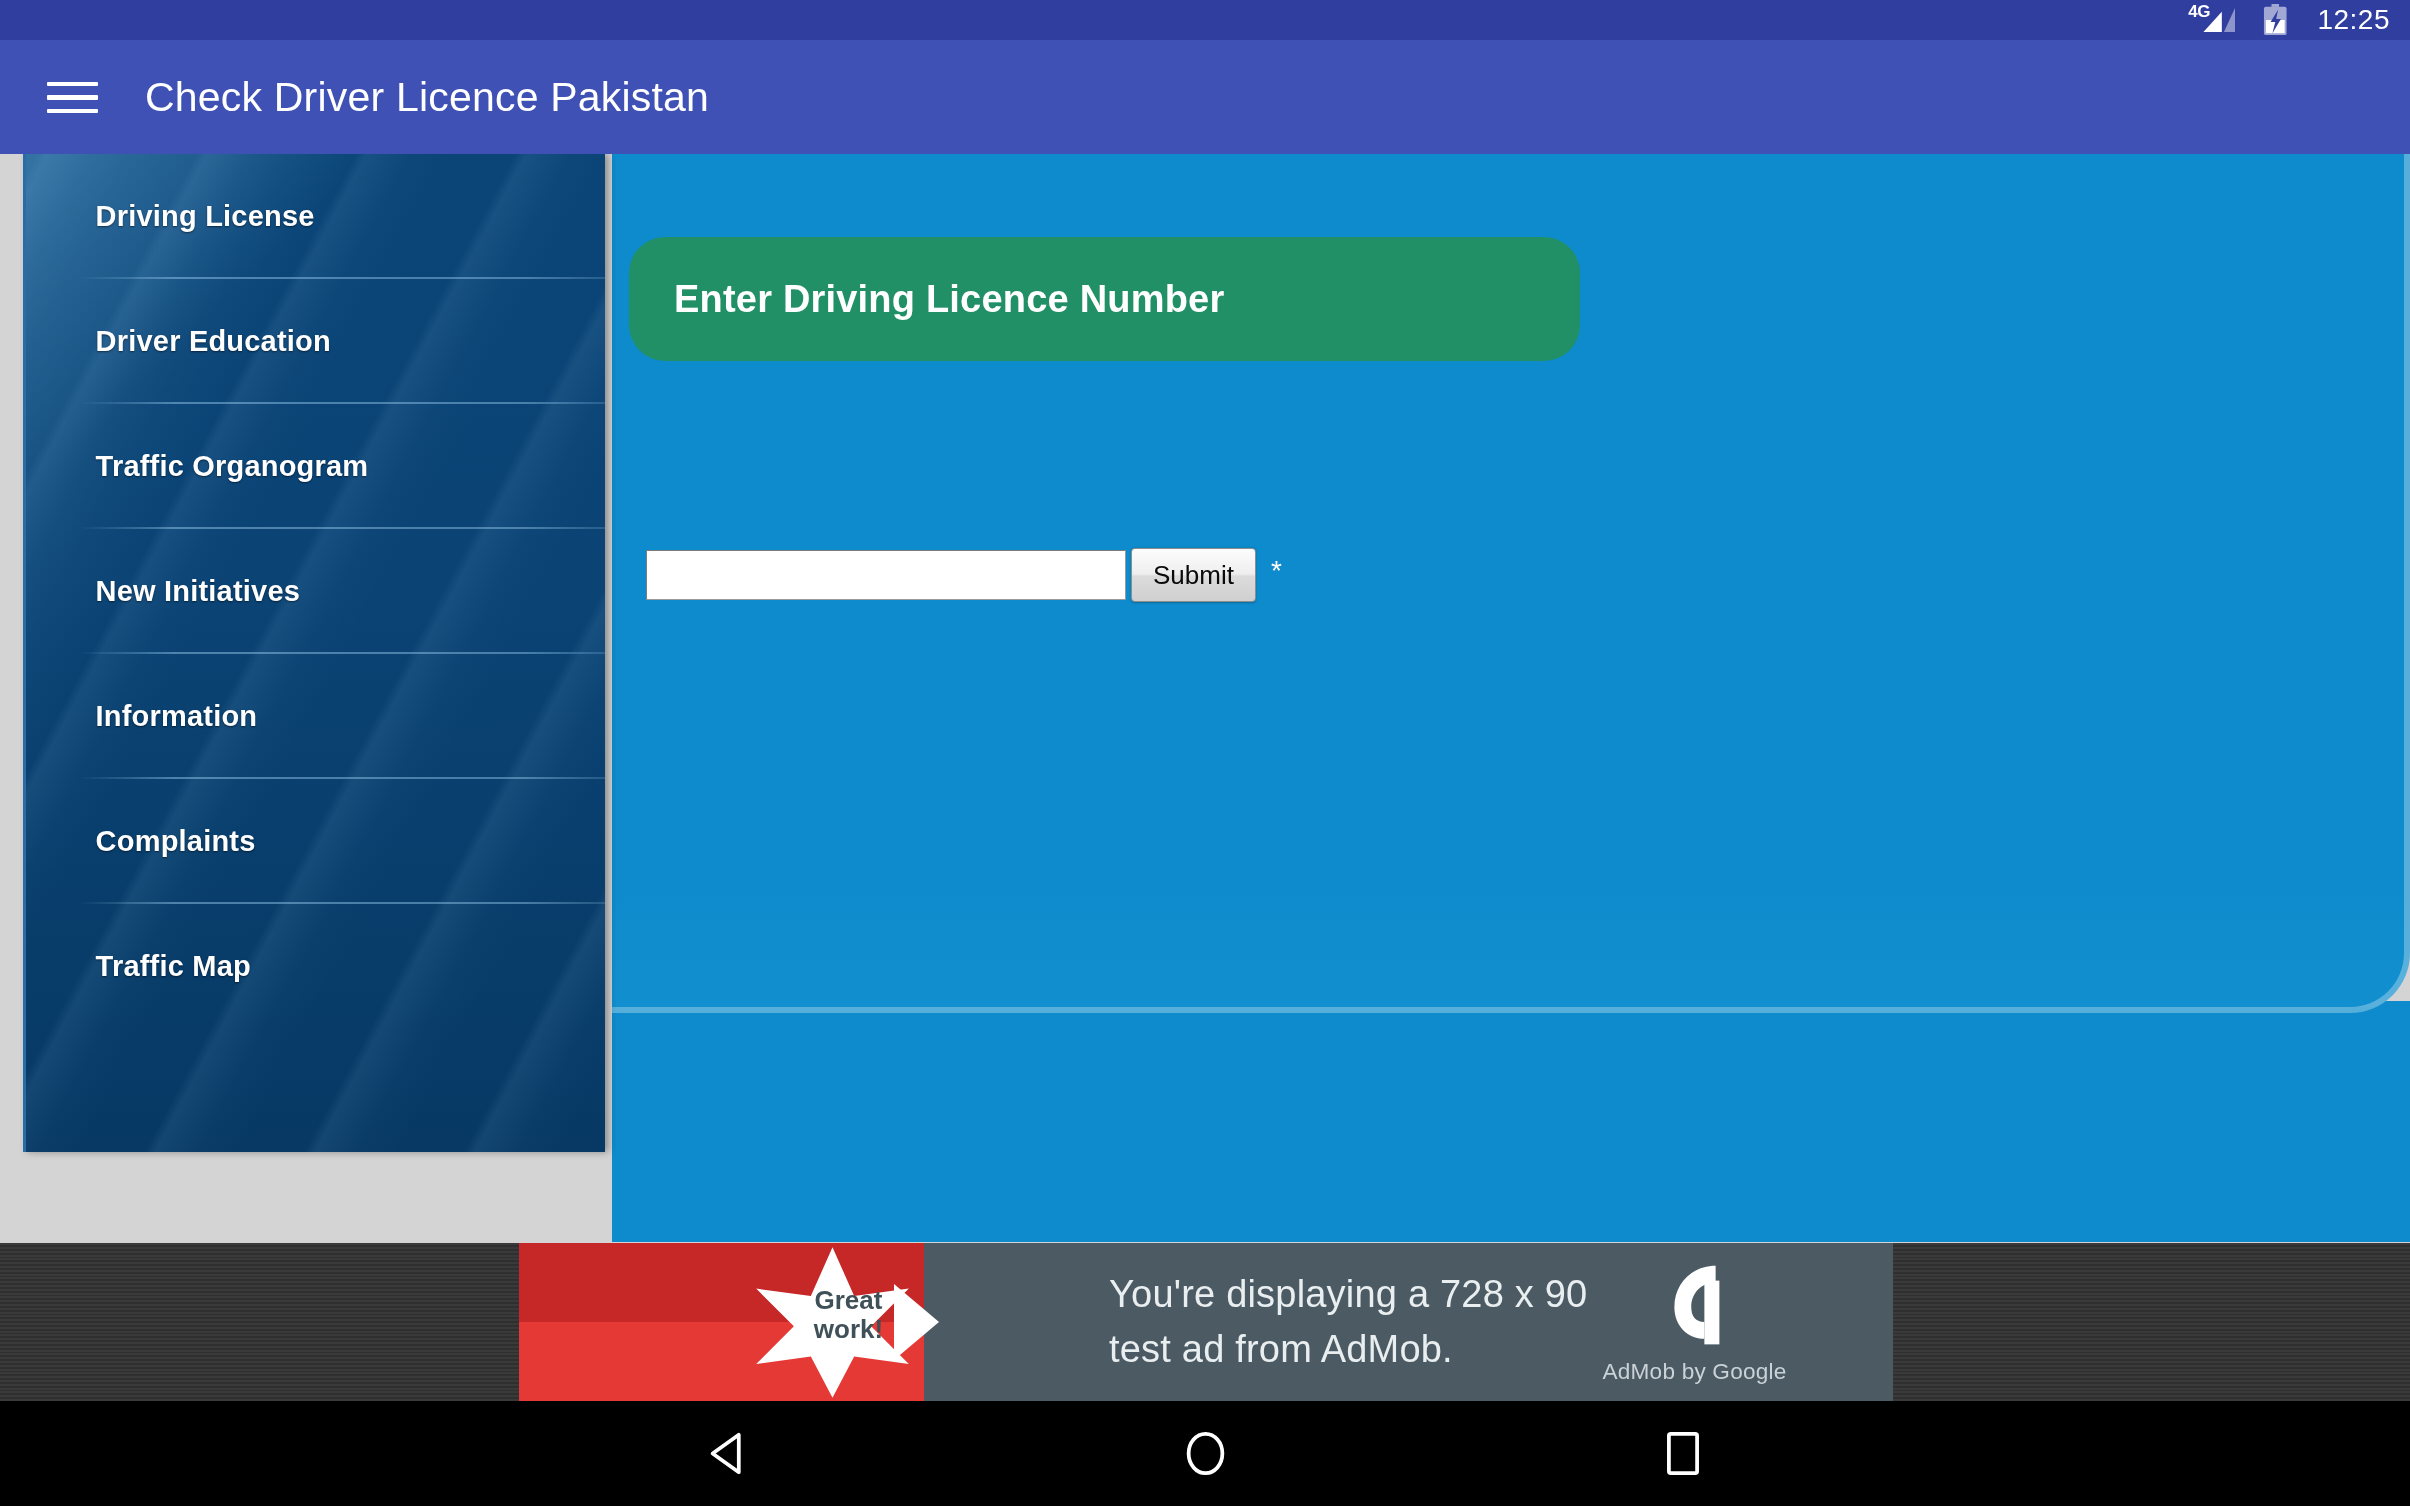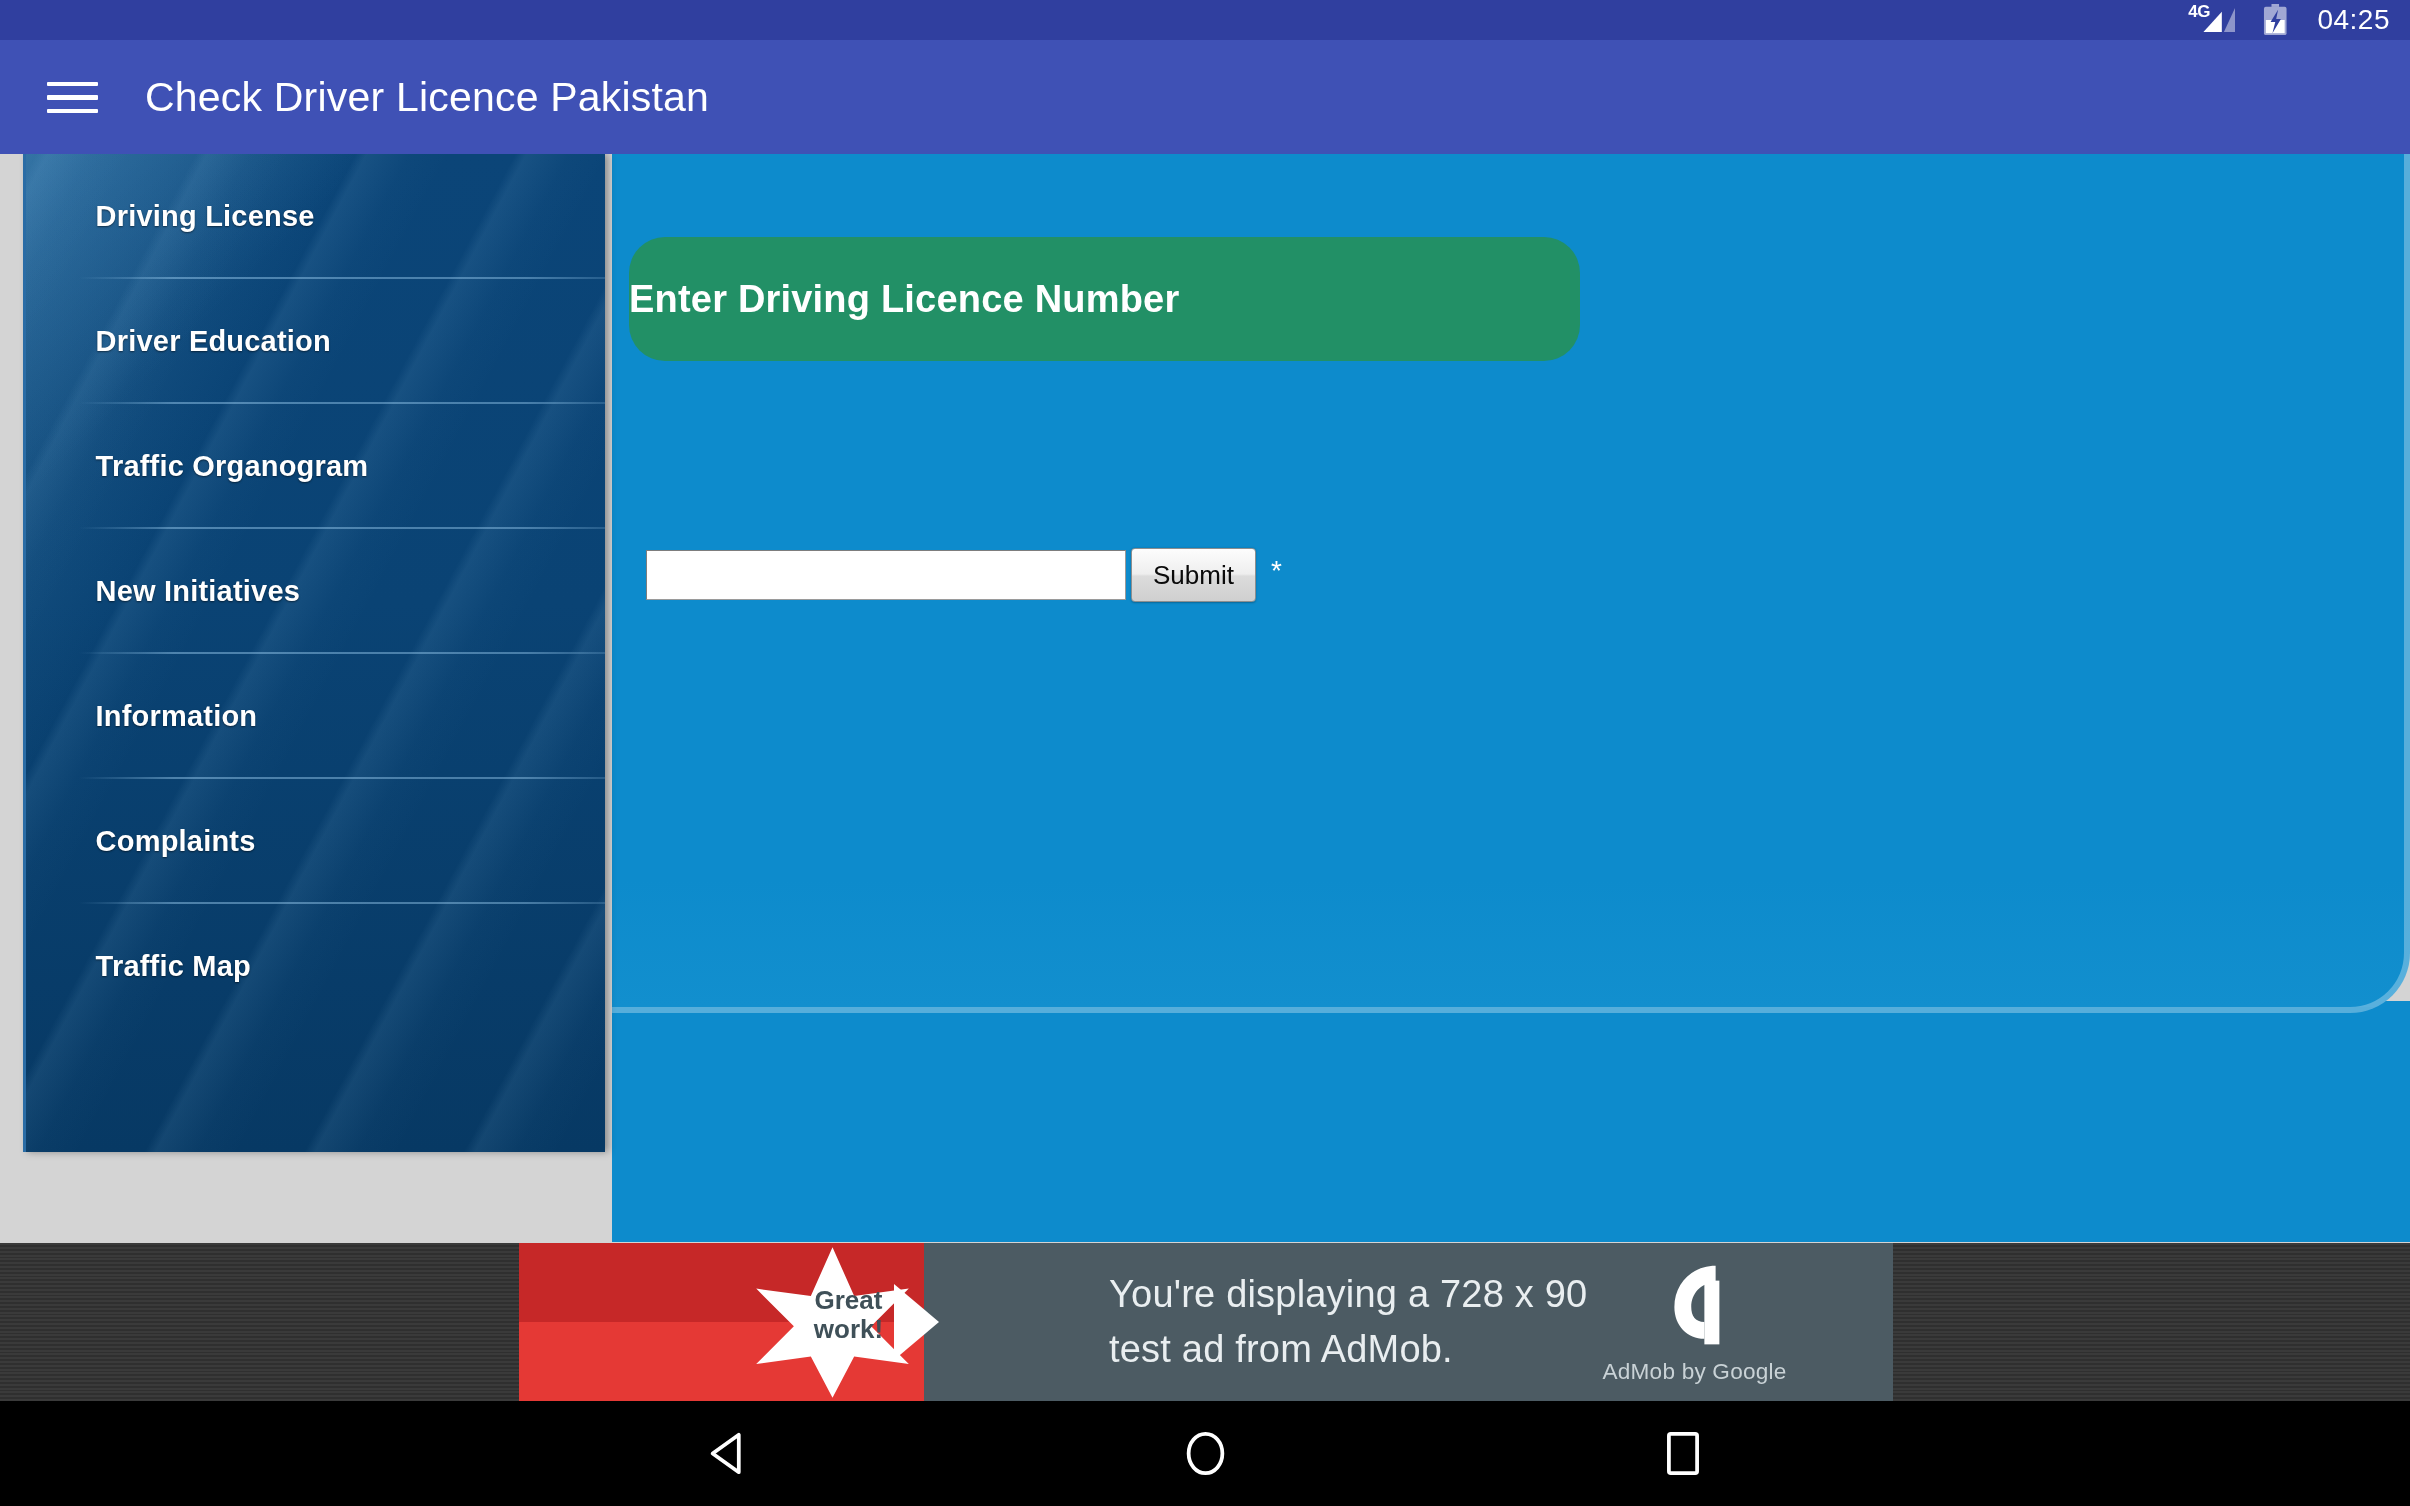--- a/index.html
+++ b/index.html
@@ -240,20 +240,21 @@
   .green-header {
     position: absolute;
     left: 17px;
     top: 83px;
     width: 951px;
     height: 124px;
     background: #229066;
     border-radius: 36px;
     display: flex;
     align-items: center;
+    padding-left: 45px;
     box-sizing: border-box;
   }
   .green-header-text {
     color: #ffffff;
     font-size: 38px;
     font-weight: bold;
     letter-spacing: 0.2px;
   }
 
   .form-row {
@@ -434,21 +435,21 @@
 
       <div class="batt">
         <svg width="24.5" height="32" viewBox="0 0 26 34">
           <rect x="9" y="0" width="8" height="3" fill="#ffffff" opacity="0.55"></rect>
           <rect x="1" y="3" width="24" height="30" rx="2" fill="#ffffff" opacity="0.55"></rect>
           <rect x="3" y="17" width="20" height="14" fill="#ffffff"></rect>
           <polygon points="16,6 8,19 13,19 10,31 19,16 14,16" fill="#303f9f"></polygon>
         </svg>
       </div>
 
-      <span class="clock">04:25</span>
+      <span class="clock">12:25</span>
     </div>
   </div>
 
   <div id="app-bar">
     <div id="hamburger">
       <i></i>
       <i></i>
       <i></i>
     </div>
     <div id="app-title">Check Driver Licence Pakistan</div>

